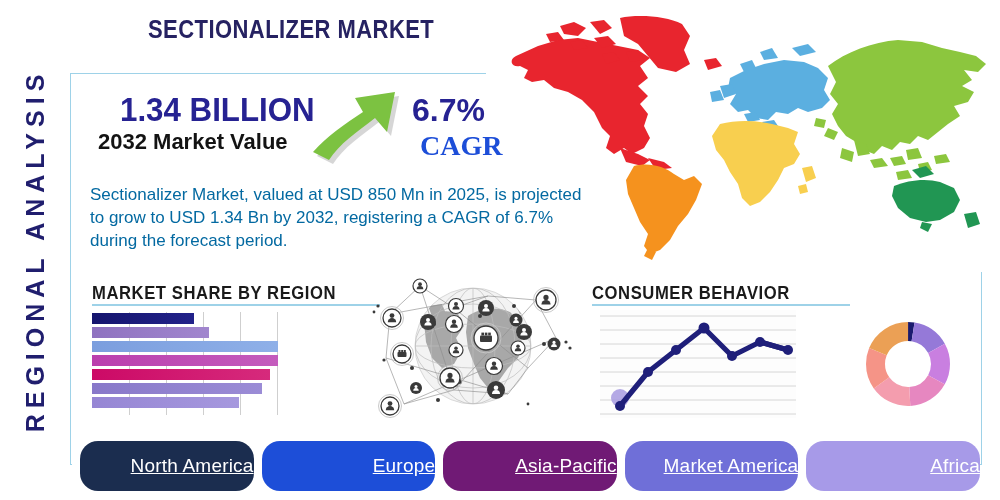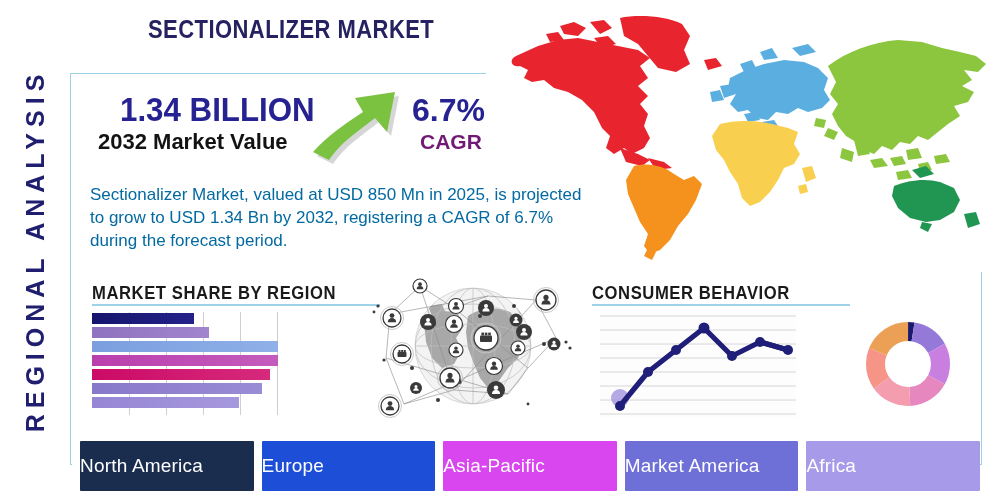--- a/index.html
+++ b/index.html
@@ -107,24 +107,24 @@
     font-family: "Liberation Sans Narrow", "Liberation Sans", sans-serif;
     font-weight: bold;
     font-size: 32px;
     color: #262292;
     white-space: nowrap;
   }
   #hero-cagr-sub {
     position: absolute;
     left: 330px;
     top: 40px;
-    font-family: Liberation Sans, sans-serif;
+    font-family: Liberation Serif, serif;
     font-weight: bold;
-    font-size: 21px;
-    color: #701a75;
+    font-size: 28px;
+    color: #1d4ed8;
     white-space: nowrap;
   }
   #growth-arrow {
     position: absolute;
     left: 218px;
     top: -6px;
   }
 
   
   #description {
@@ -225,30 +225,31 @@
     top: 440px;
     width: 900px;
     height: 52px;
     display: flex;
     align-items: center;
     gap: 8px;
   }
   .region-btn {
     flex: 1 1 0;
     height: 50px;
-    border-radius: 1px;
+    border-radius: 18px;
     display: flex;
     align-items: center;
-    justify-content: flex-start;
+    justify-content: flex-end;
     font-family: "Liberation Sans", sans-serif;
     font-size: 19px;
     color: #ffffff;
     letter-spacing: 0.2px;
     box-sizing: border-box;
     cursor: pointer;
+    text-decoration: underline;
   }
 </style>
 </head>
 <body>
 
 <div id="infographic">
 
   <div id="panel-frame"></div>
   <div class="frame-mask" style="left:486px; top:60px; width:510px; height:212px;"></div>
   <div class="frame-mask" style="left:72px; top:430px; width:906px; height:40px;"></div>
@@ -596,21 +597,21 @@
     </svg>
   </div>
 
   <div id="region-bar">
     <div class="region-btn" style="background:#1b2d4f;">
       <span>North America</span>
     </div>
     <div class="region-btn" style="background:#1d4ed8;">
       <span>Europe</span>
     </div>
-    <div class="region-btn" style="background:#d946ef;">
+    <div class="region-btn" style="background:#701a75;">
       <span>Asia-Pacific</span>
     </div>
     <div class="region-btn" style="background:#6f6fd8;">
       <span>Market America</span>
     </div>
     <div class="region-btn" style="background:#a79ae8;">
       <span>Africa</span>
     </div>
   </div>
 

